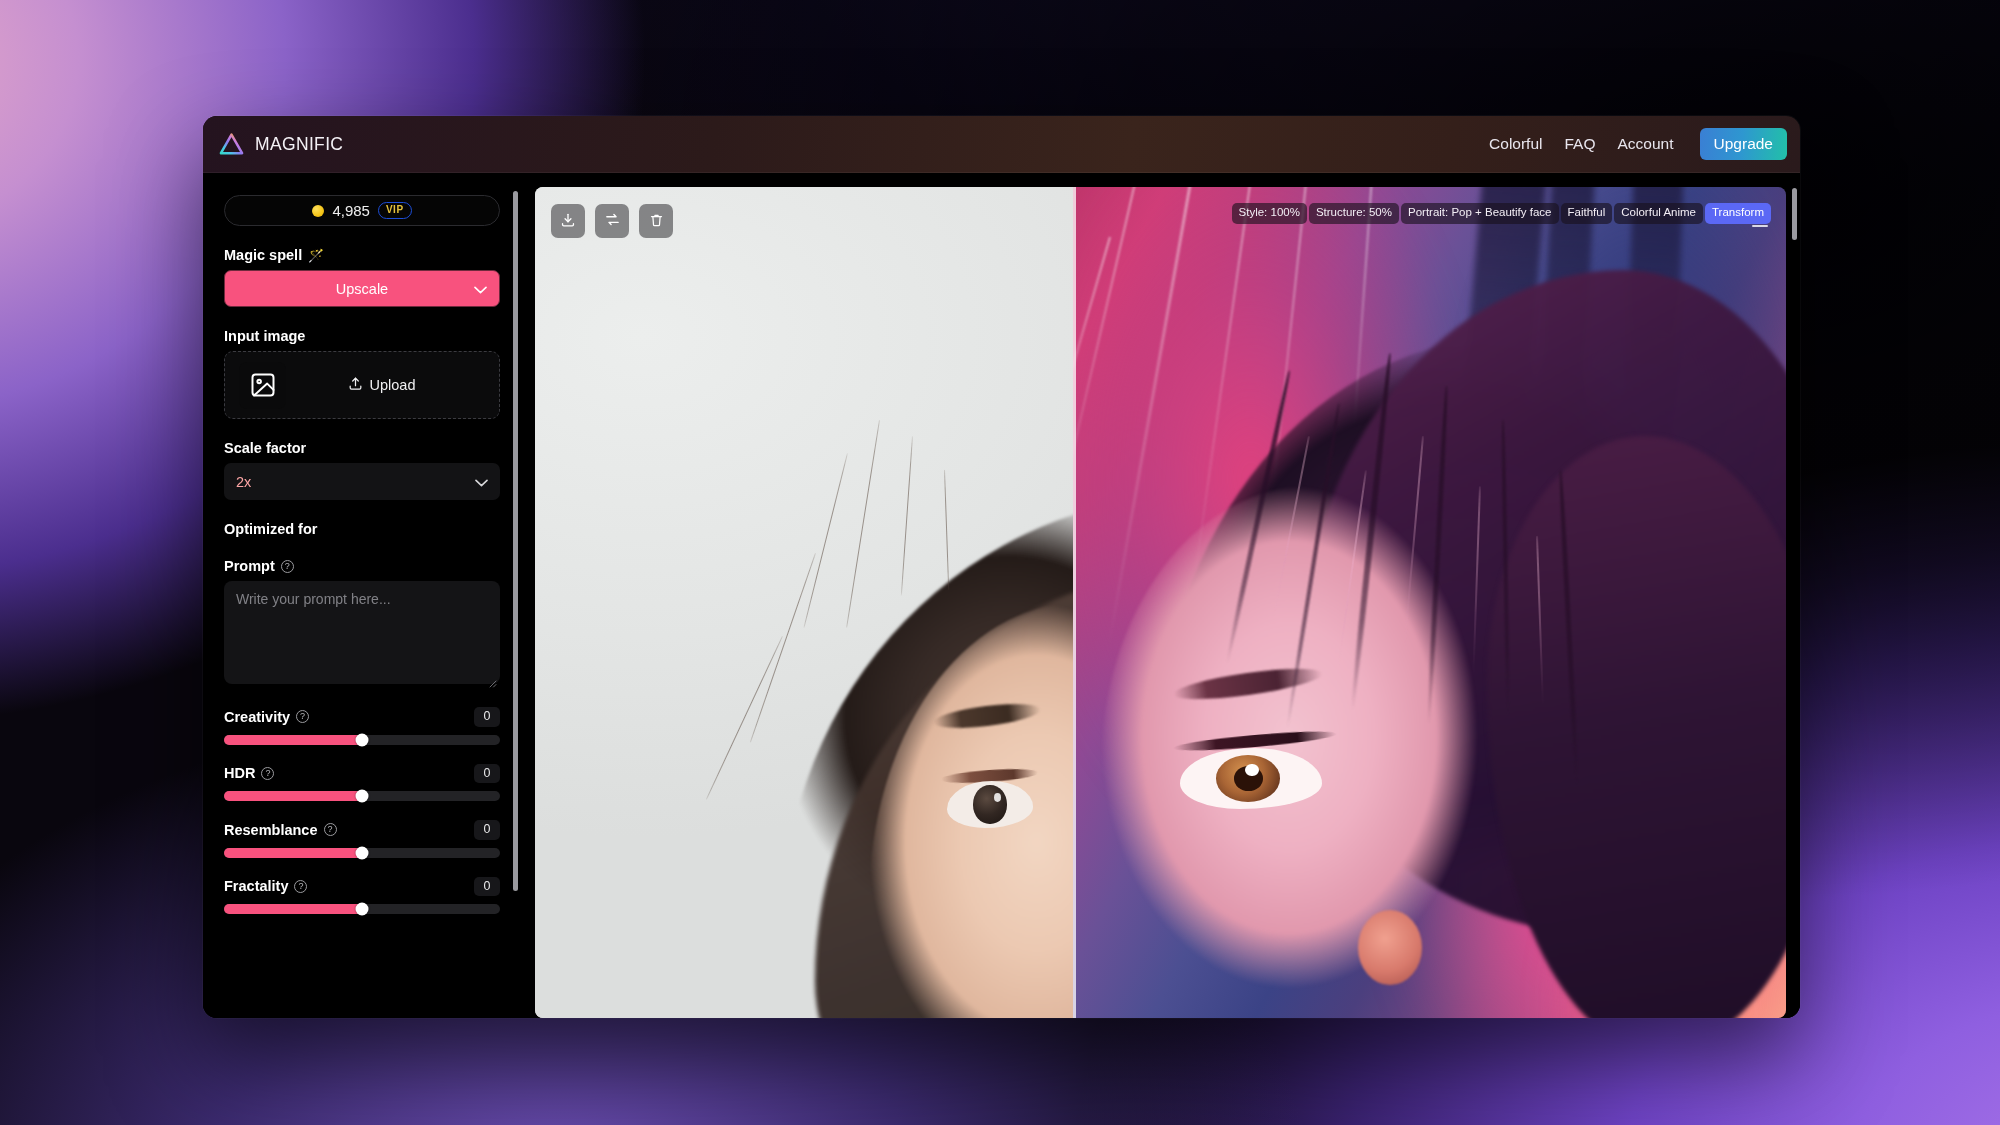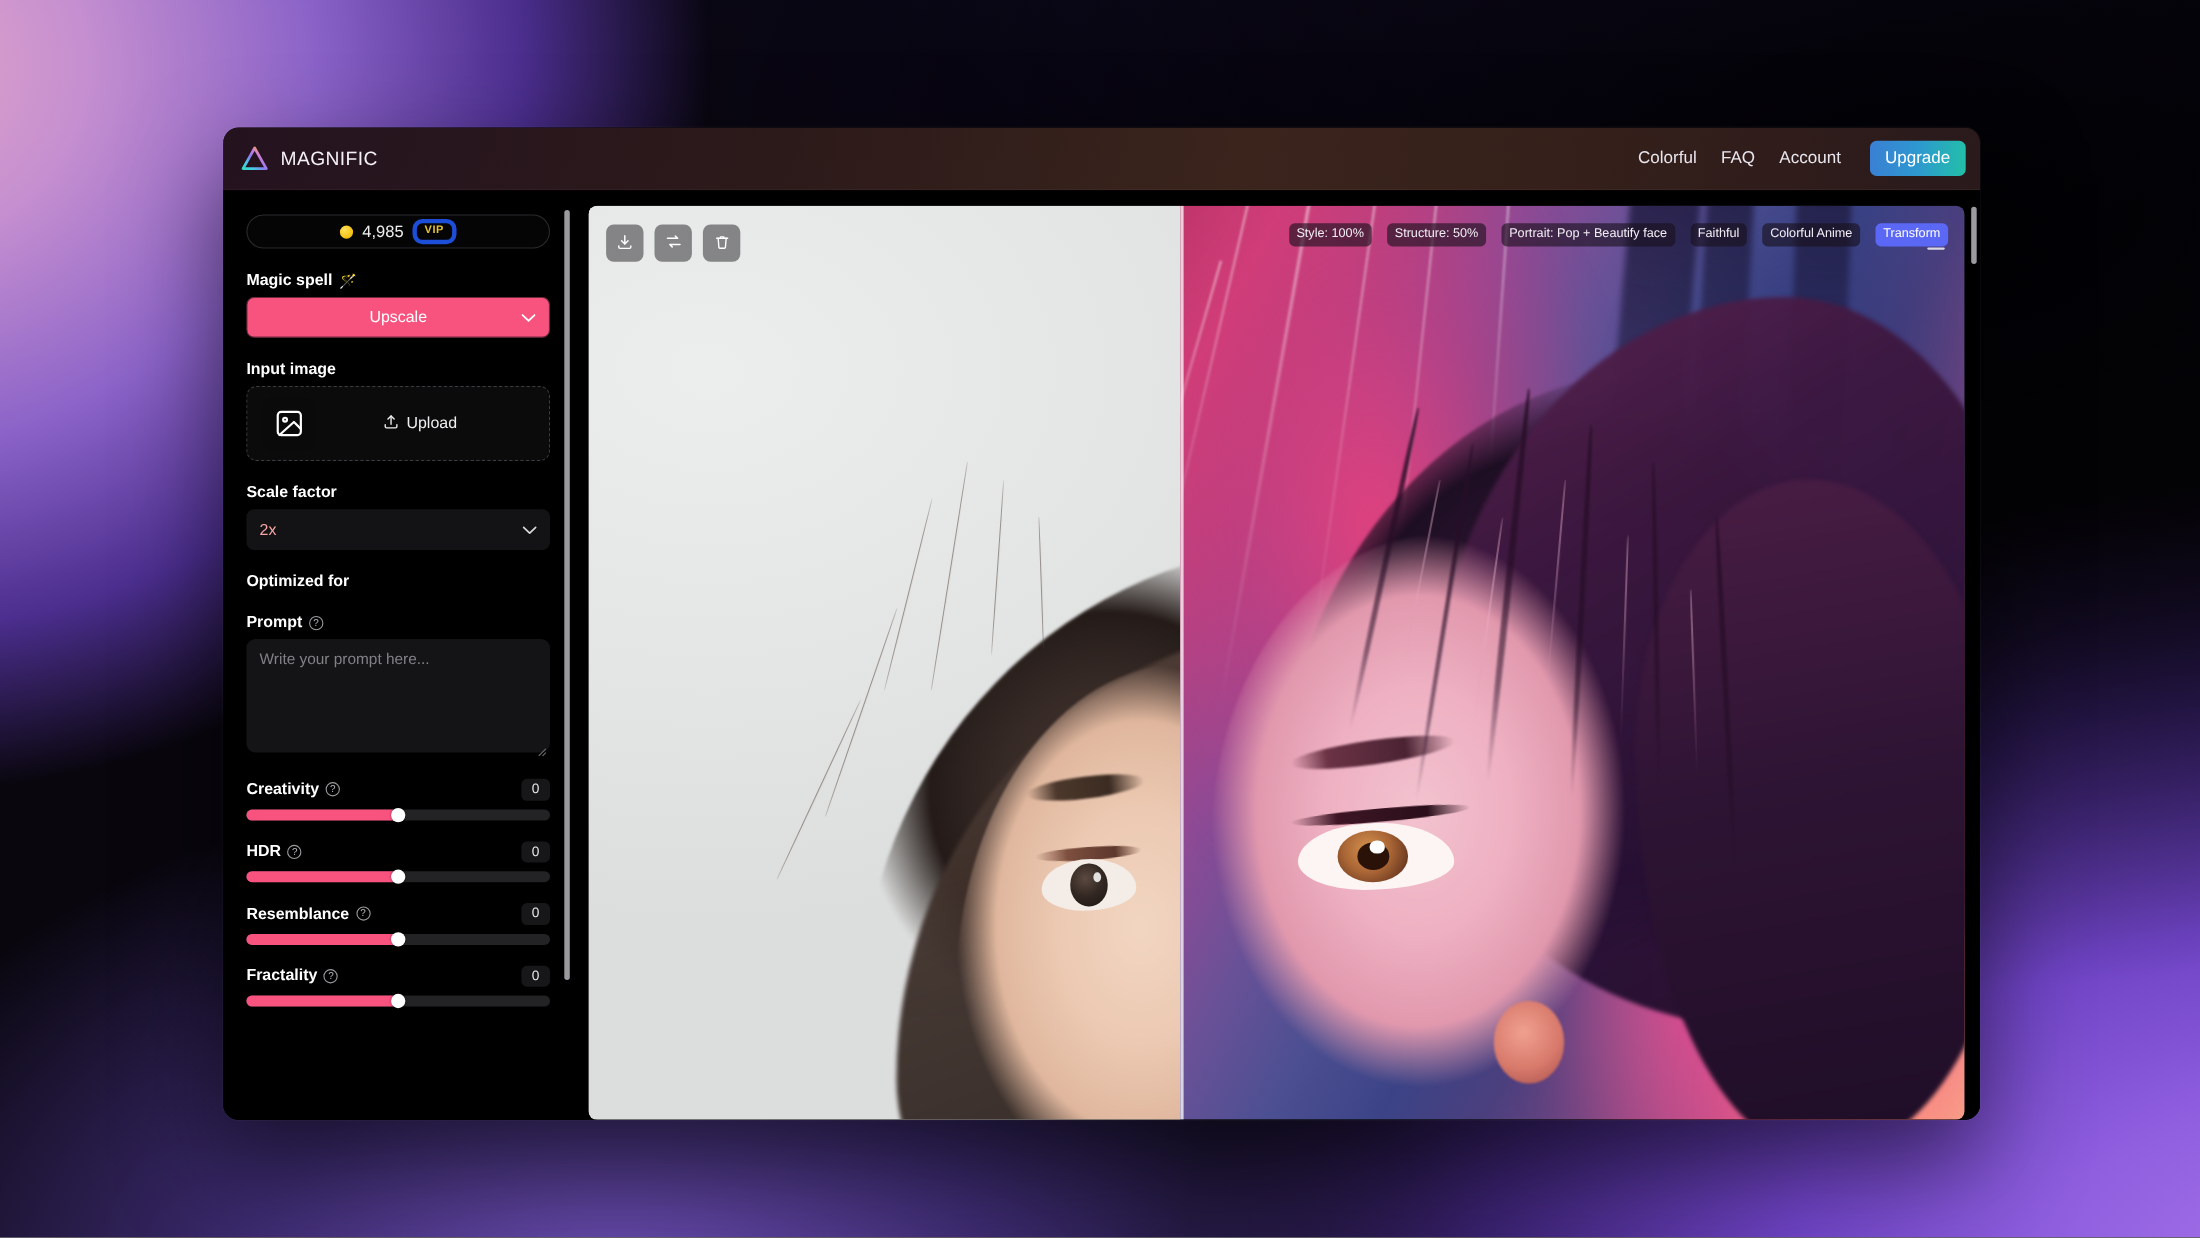--- a/index.html
+++ b/index.html
@@ -135,21 +135,21 @@
     gap: 8px;
     background: #050505;
     cursor: pointer;
   }
   .coin {
     width: 12px; height: 12px; border-radius: 50%;
     background: radial-gradient(circle at 35% 32%, #ffe05c 0%, #f5c518 60%, #d9a80c 100%);
   }
   .credits-amount { color: #efefef; font-size: 15px; }
   .vip-badge {
-    border: 4px solid #1d4ed8;
+    border: 1px solid #1d4ed8;
     color: #e5c23c;
     font-size: 10px;
     font-weight: bold;
     letter-spacing: 0.5px;
     border-radius: 9px;
     padding: 2px 7px 2.5px;
     line-height: 1;
   }
 
   .field-label {
@@ -591,21 +591,21 @@
     justify-content: center;
     cursor: pointer;
   }
 
   
   #badge-bar {
     position: absolute;
     right: 15px; top: 16px;
     display: flex;
     align-items: center;
-    gap: 14px;
+    gap: 2px;
     z-index: 7;
   }
   .badge {
     background: rgba(24,16,28,0.62);
     color: #f3eef5;
     font-size: 11.5px;
     border-radius: 5px;
     padding: 4px 7px 5px;
     line-height: 1;
     white-space: nowrap;

